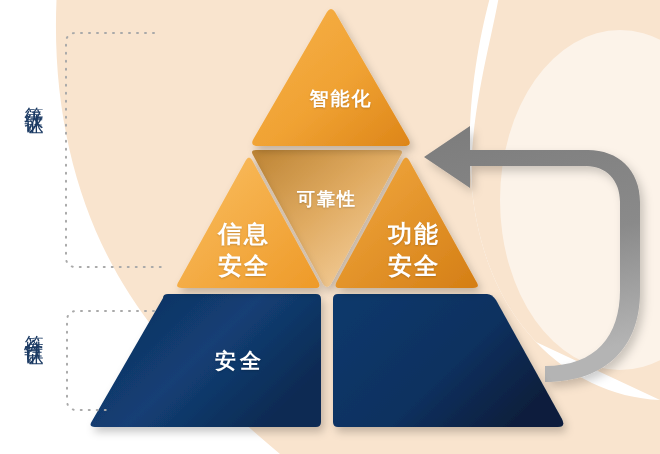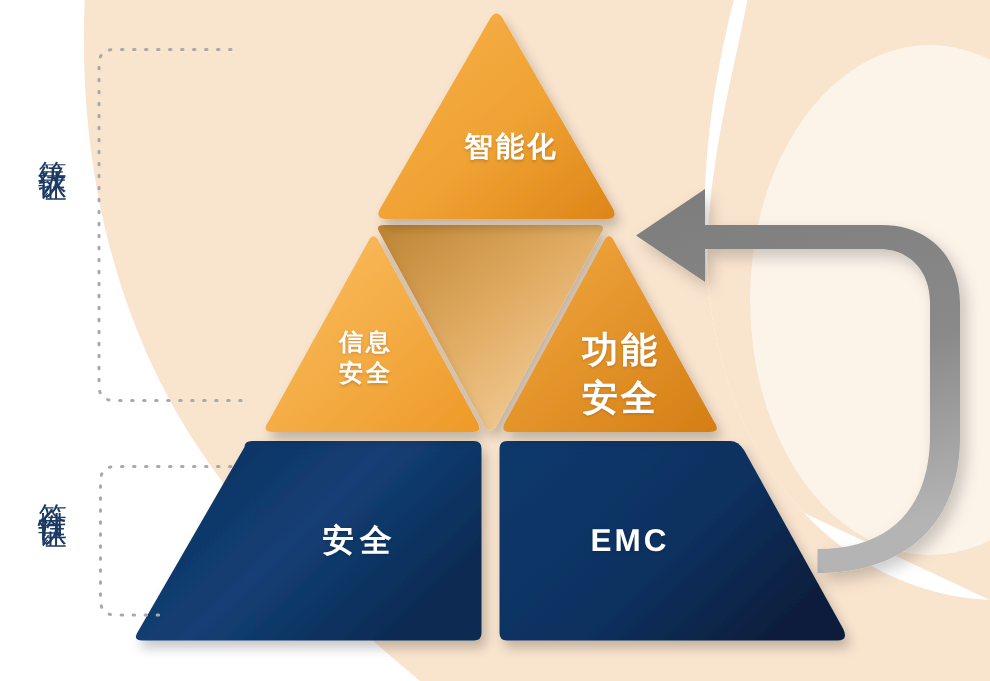--- a/index.html
+++ b/index.html
@@ -51,21 +51,21 @@
     white-space: pre-line;
     user-select: none;
     text-shadow: 0 1px 2px rgba(0,0,0,0.18);
   }
   #txt-intelligent {
     left: 286px; top: 86px; width: 110px;
     font-size: 19px;
   }
   #txt-infosec {
     left: 196px; top: 218px; width: 96px;
-    font-size: 16px;
+    font-size: 24px;
   }
   #txt-reliability {
     left: 272px; top: 188px; width: 110px;
     font-size: 18px;
   }
   #txt-funcsafe {
     left: 366px; top: 218px; width: 96px;
     font-size: 24px;
   }
   #txt-safety {
@@ -234,21 +234,21 @@
 
   <div class="vlabel" id="label-level">等级认证</div>
 
   <div class="vlabel" id="label-compliance">符合性认证</div>
 
   <div class="tile-text" id="txt-intelligent">智能化</div>
 
   <div class="tile-text" id="txt-infosec">信息
 安全</div>
 
+  <div class="tile-text" id="txt-reliability">可靠性</div>
 
   <div class="tile-text" id="txt-funcsafe">功能
 安全</div>
 
   <div class="tile-text" id="txt-safety">安全</div>
 
-  <div class="tile-text" id="txt-emc">EMC</div>
 
 </div>
 
 </body></html>

